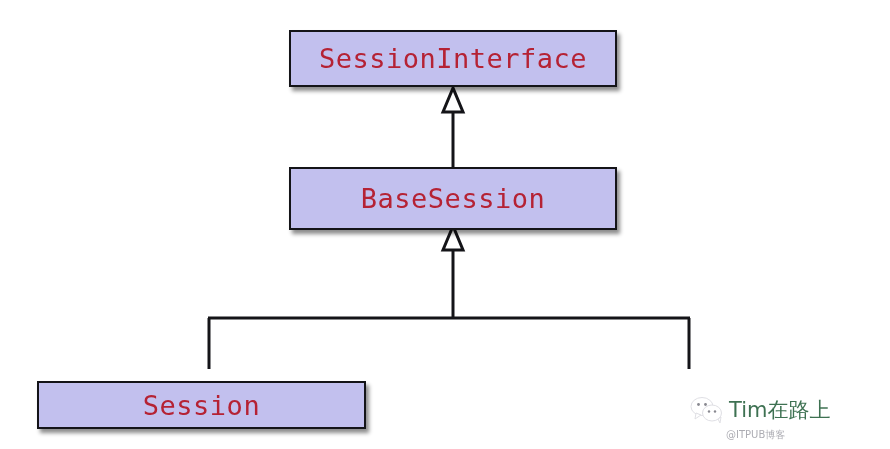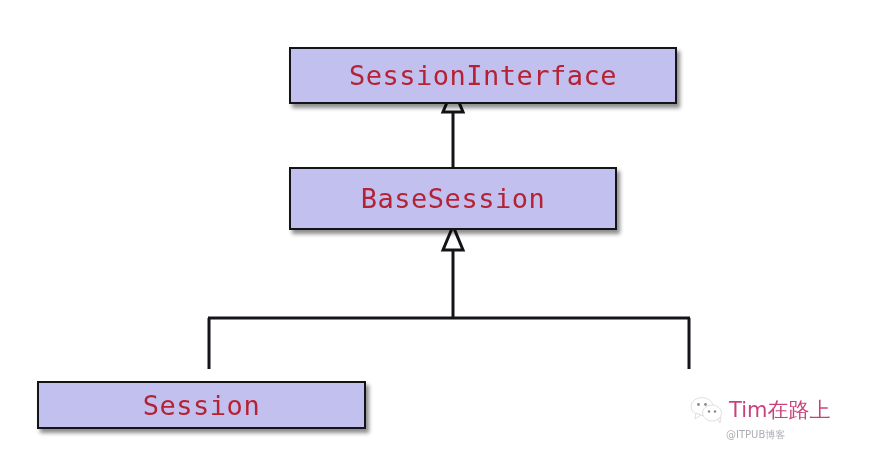--- a/index.html
+++ b/index.html
@@ -27,21 +27,21 @@
   }
   .uml-label {
     color: #b52234;
     font-family: "DejaVu Sans Mono", monospace;
     font-size: 27px;
     font-weight: 400;
     letter-spacing: 0.5px;
     white-space: nowrap;
     line-height: 1;
   }
-  #box-session-interface { left: 289px; top: 30px;  width: 388px; height: 57px; margin-top: 17px; }
+  #box-session-interface { left: 289px; top: 30px;  width: 328px; height: 57px; }
   #box-base-session      { left: 289px; top: 167px; width: 328px; height: 63px; justify-content: center; }
   #box-session           { left: 37px;  top: 369px; width: 329px; height: 48px; margin-top: 12px; }
   #box-interactive       { left: 523px; top: 369px; width: 340px; height: 54px; }
 
   svg.connectors {
     position: absolute;
     left: 0;
     top: 0;
     width: 890px;
     height: 449px;
@@ -62,21 +62,21 @@
     position: absolute;
     left: 0;
     top: 0;
     display: flex;
     align-items: center;
     gap: 5px;
   }
   #wm-text {
     font-family: "DejaVu Sans", sans-serif;
     font-size: 21px;
-    color: #be185d;
+    color: #14532d;
     white-space: nowrap;
     text-shadow: 0 1px 0 rgba(255,255,255,0.6);
   }
   #wm-sub {
     position: absolute;
     left: 36px;
     top: 32px;
     font-family: "DejaVu Sans", sans-serif;
     font-size: 10px;
     color: #9a9aa2;

